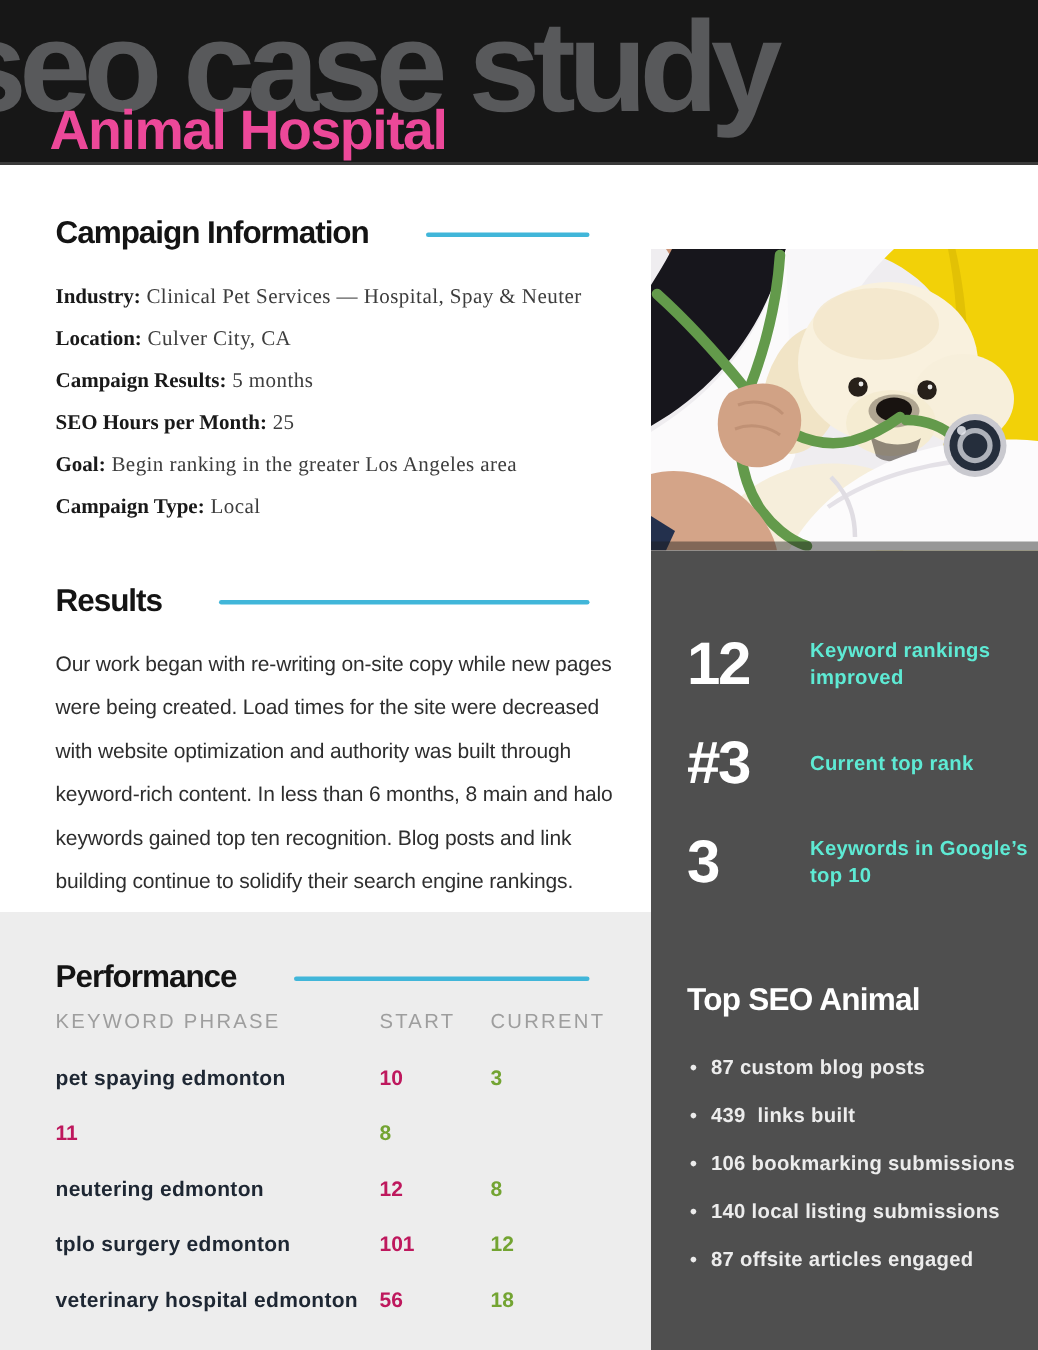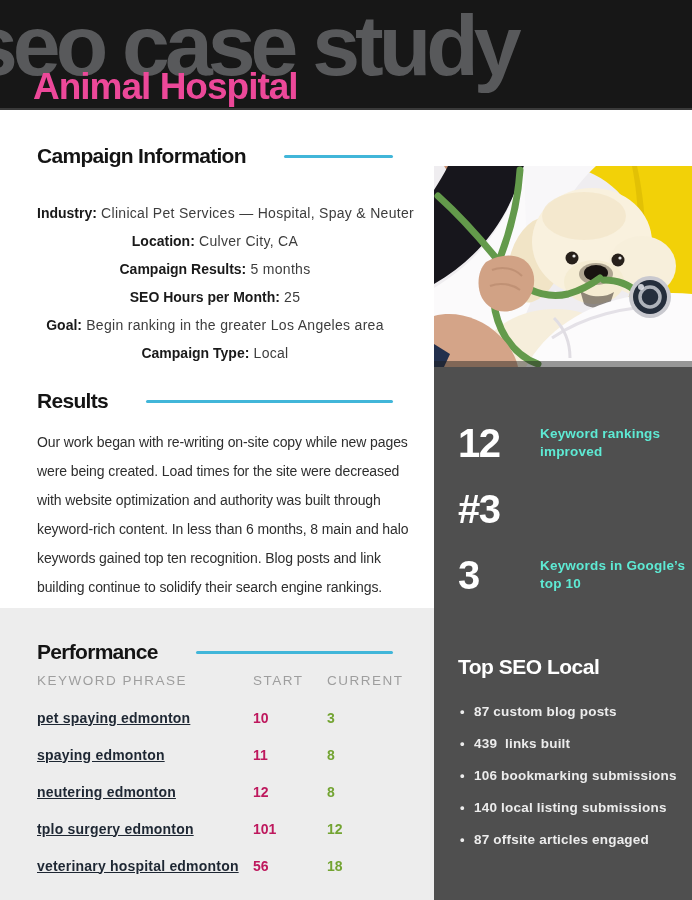--- a/index.html
+++ b/index.html
@@ -26,22 +26,22 @@
 
   
   .section-head { display:flex; align-items:center; }
   .section-head h2 {
     margin:0; font-size:21px; font-weight:bold; letter-spacing:-0.7px;
     color:#141414; line-height:26px; white-space:nowrap;
   }
   .rule { flex:1; height:3px; background:#41b6d9; margin-left:38px; border-radius:2px; }
 
   
-  .campaign { position:absolute; left:37px; top:143px; width:356px;text-align:center; }
-  .fields { margin-top:36px; }
+  .campaign { position:absolute; left:37px; top:143px; width:356px; }
+  .fields { margin-top:22px;font-family:Liberation Serif, serif; }
   .field {
     font-size:14px; line-height:16px; margin-bottom:12px;
     color:#3d3d3d; letter-spacing:0.3px; white-space:nowrap;
   }
   .field b { color:#191919; letter-spacing:0; }
 
   
   .results { position:absolute; left:37px; top:388px; width:356px; }
   .results p {
     margin:14px 0 0 0; width:378px; font-size:14px; letter-spacing:-0.1px;
@@ -57,21 +57,21 @@
   .ptable { position:absolute; left:37px; top:60px; width:370px; }
   .trow {
     display:grid; grid-template-columns:1fr 74px 80px; align-items:center;
     height:37px;
   }
   .trow.head { height:24px; margin-bottom:7px; }
   .th {
     font-size:13.5px; font-weight:normal; color:#9e9e9e; letter-spacing:1.5px;
   }
   .th.c, .td.c { text-align:left; }
-  .td.phrase { font-size:14px; font-weight:bold; color:#1e2733; letter-spacing:0.2px;text-decoration:underline; }
+  .td.phrase { font-size:14px; font-weight:bold; color:#1e2733; letter-spacing:0.2px; }
   .td.start { font-size:14px; font-weight:bold; color:#be185d; }
   .td.current { font-size:14px; font-weight:bold; color:#73a432; }
 
   
   .photo { position:absolute; left:434px; top:166px; width:258px; height:201px; }
   .photo svg { display:block; }
   .dark-panel {
     position:absolute; left:434px; top:367px; width:258px; height:533px;
     background:#4f4f4f;
   }
@@ -143,21 +143,20 @@
         <div class="th">KEYWORD PHRASE</div>
         <div class="th c">START</div>
         <div class="th c">CURRENT</div>
       </div>
       <div class="trow">
         <div class="td phrase">pet spaying edmonton</div>
         <div class="td start c">10</div>
         <div class="td current c">3</div>
       </div>
       <div class="trow">
-        <div class="td phrase">spaying edmonton</div>
         <div class="td start c">11</div>
         <div class="td current c">8</div>
       </div>
       <div class="trow">
         <div class="td phrase">neutering edmonton</div>
         <div class="td start c">12</div>
         <div class="td current c">8</div>
       </div>
       <div class="trow">
         <div class="td phrase">tplo surgery edmonton</div>
@@ -230,28 +229,29 @@
   </div>
 
   <div class="dark-panel">
     <div class="stats">
       <div class="stat">
         <div class="stat-value">12</div>
         <div class="stat-label">Keyword rankings improved</div>
       </div>
       <div class="stat">
         <div class="stat-value">#3</div>
+        <div class="stat-label">Current top rank</div>
       </div>
       <div class="stat">
         <div class="stat-value">3</div>
         <div class="stat-label">Keywords in Google’s top 10</div>
       </div>
     </div>
 
-    <h3 class="tasks-heading">Top SEO Local</h3>
+    <h3 class="tasks-heading">Top SEO Animal</h3>
 
     <div class="tasks">
       <div class="task"><span class="bullet">•</span><span class="task-text">87 custom blog posts</span></div>
       <div class="task"><span class="bullet">•</span><span class="task-text">439  links built</span></div>
       <div class="task"><span class="bullet">•</span><span class="task-text">106 bookmarking submissions</span></div>
       <div class="task"><span class="bullet">•</span><span class="task-text">140 local listing submissions</span></div>
       <div class="task"><span class="bullet">•</span><span class="task-text">87 offsite articles engaged</span></div>
     </div>
   </div>
 

